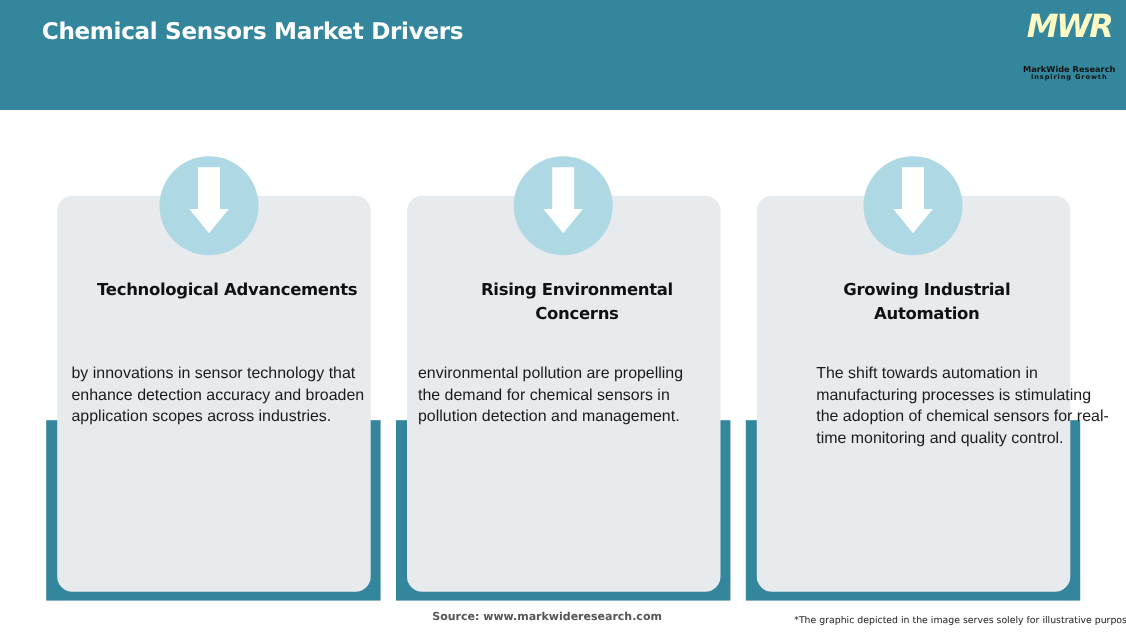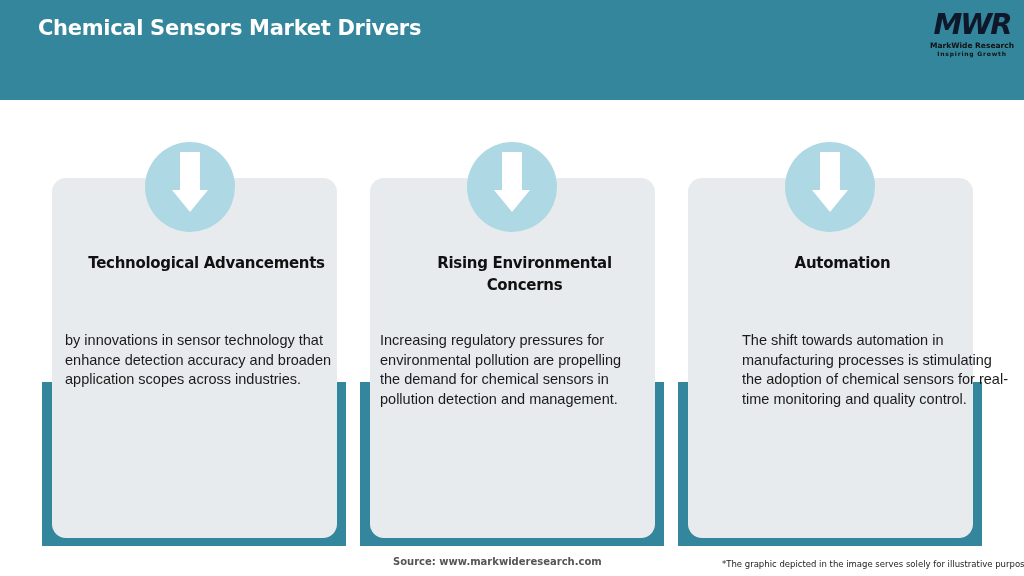--- a/index.html
+++ b/index.html
@@ -15,25 +15,25 @@
   .title {
     position:absolute; left:38px; top:16px;
     color:#ffffff; font-family:"DejaVu Sans", sans-serif;
     font-weight:bold; font-size:21px; letter-spacing:-0.3px;
   }
   .logo {
     position:absolute; left:922px; top:8px; width:100px; height:52px; text-align:center;
   }
   .logo-mark {
     font-family:"DejaVu Sans", sans-serif; font-weight:bold; font-style:italic;
-    font-size:29px; color:#0f172a; letter-spacing:-2px; line-height:32px;
+    font-size:29px; color:#fef9c3; letter-spacing:-2px; line-height:32px;
   }
   .logo-name {
     font-family:"DejaVu Sans", sans-serif; font-weight:bold; font-size:7.5px;
-    color:#111111; line-height:9px; margin-top:1px;
+    color:#111111; line-height:9px; margin-top:18px;
   }
   .logo-tag {
     font-family:"DejaVu Sans", sans-serif; font-weight:bold; font-size:6px;
     color:#111111; letter-spacing:0.8px; line-height:8px;
   }
   .frame {
     position:absolute; top:382px; height:164px; width:304px;
     background:#33869b;
   }
   .card {
@@ -99,34 +99,34 @@
 <div class="circle" style="left:467px;">
   <svg width="90" height="90" viewBox="0 0 90 90">
     <polygon points="35,10 55,10 55,48 63,48 45,70 27,48 35,48" fill="#ffffff"></polygon>
   </svg>
 </div>
 <div class="card-title" style="left:370px;">
   <span>Rising Environmental</span>
   <span>Concerns</span>
 </div>
 <div class="card-desc" style="left:380px;">
-  <span>Increasing regulatory pressures for</span>
   <span>environmental pollution are propelling</span>
   <span>the demand for chemical sensors in</span>
   <span>pollution detection and management.</span>
 </div>
 
 <div class="frame" style="left:678px;"></div>
 <div class="card" style="left:688px;"></div>
 <div class="circle" style="left:785px;">
   <svg width="90" height="90" viewBox="0 0 90 90">
     <polygon points="35,10 55,10 55,48 63,48 45,70 27,48 35,48" fill="#ffffff"></polygon>
   </svg>
 </div>
 <div class="card-title" style="left:688px;">
+  <span>Growing Industrial</span>
   <span>Automation</span>
 </div>
 <div class="card-desc" style="left:698px;margin-left:44px;">
   <span>The shift towards automation in</span>
   <span>manufacturing processes is stimulating</span>
   <span>the adoption of chemical sensors for real-</span>
   <span>time monitoring and quality control.</span>
 </div>
 
 <div class="source">Source: www.markwideresearch.com</div>

